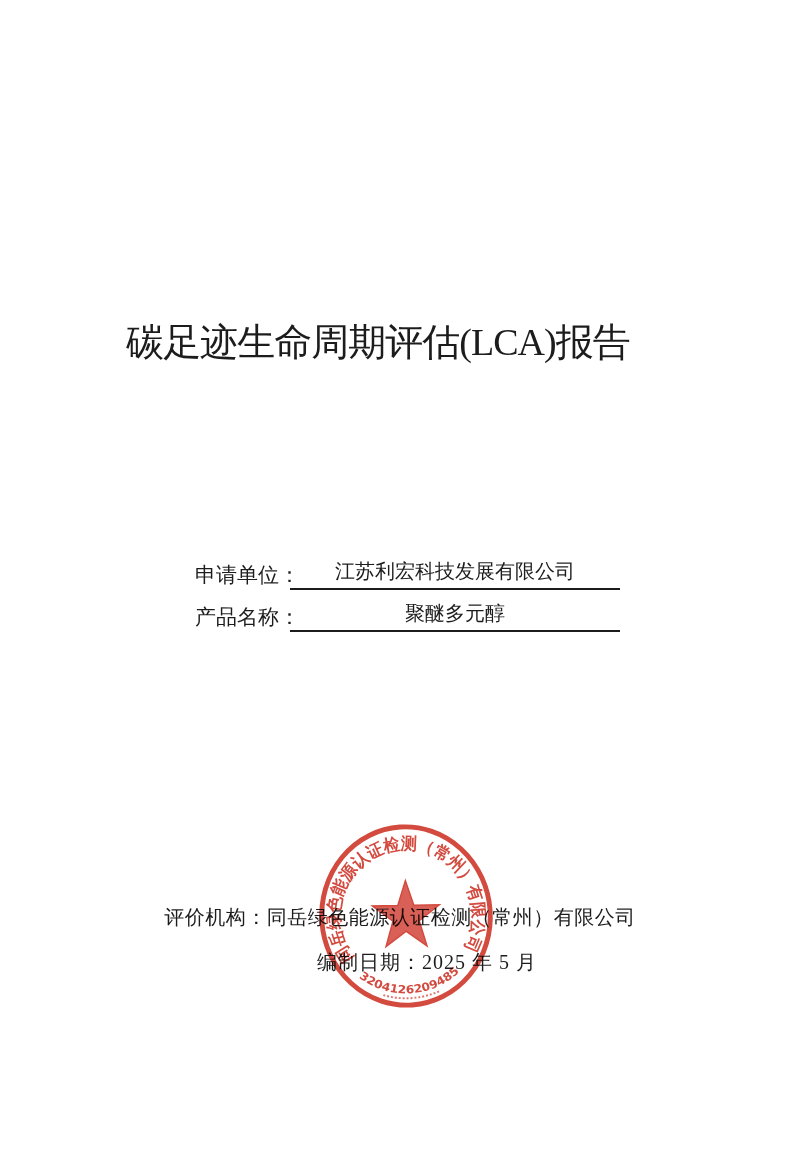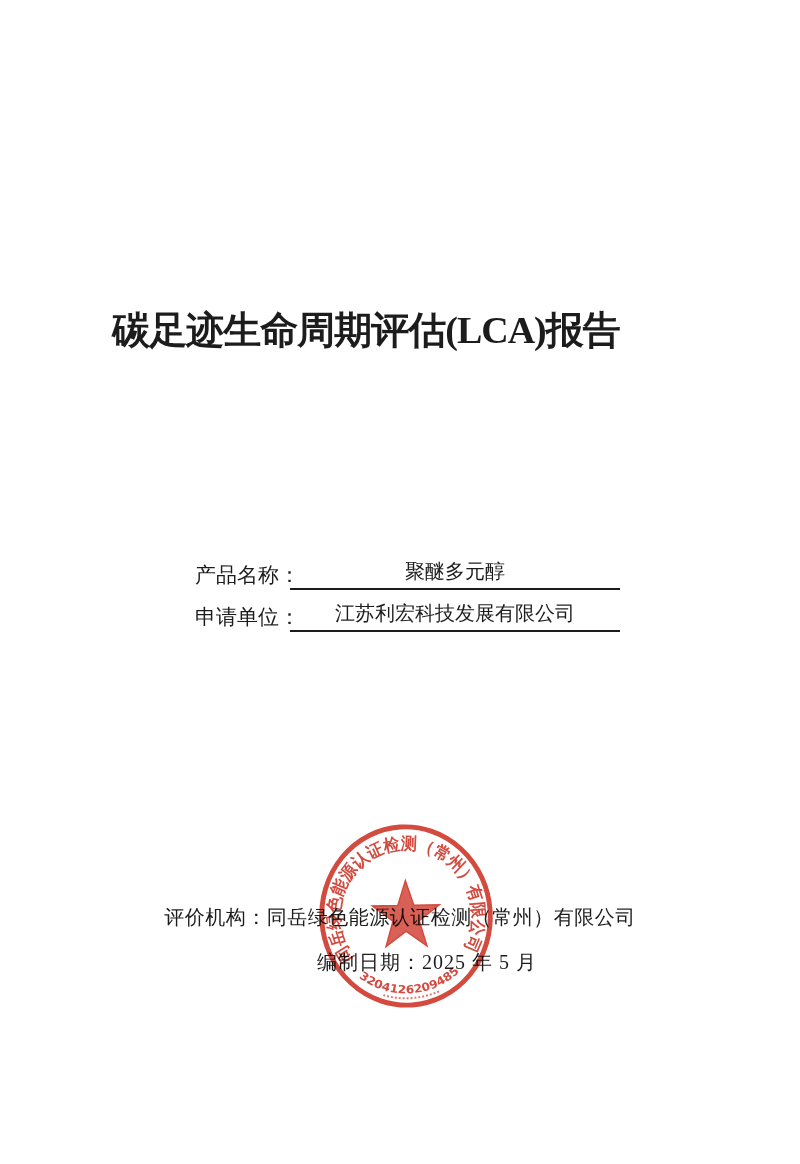--- a/index.html
+++ b/index.html
@@ -15,24 +15,24 @@
     color:var(--ink);
     position:relative;
     overflow:hidden;
   }
   .page{position:absolute;inset:0;}
 
   .title{
     position:absolute;
     top:301px;left:362px;
     transform:translateX(-50%);
-    margin:4px;
+    margin:16px;
     white-space:nowrap;
     font-size:38px;
-    font-weight:bold;
+    font-weight:normal;
     letter-spacing:-1px;
     color:var(--ink);
   }
 
   .fields{
     position:absolute;
     top:558px;left:195px;
   }
   .field-row{
     display:flex;
@@ -99,26 +99,26 @@
 </style>
 </head>
 <body>
 
 <div class="page">
 
   <h1 class="title">碳足迹生命周期评估(LCA)报告</h1>
 
   <div class="fields">
     <div class="field-row">
+      <span class="field-label">申请单位：</span>
+      <span class="field-value">江苏利宏科技发展有限公司</span>
+    </div>
+    <div class="field-row">
       <span class="field-label">产品名称：</span>
       <span class="field-value">聚醚多元醇</span>
-    </div>
-    <div class="field-row">
-      <span class="field-label">申请单位：</span>
-      <span class="field-value">江苏利宏科技发展有限公司</span>
     </div>
   </div>
 
   <div class="agency-line">评价机构：同岳绿色能源认证检测（常州）有限公司</div>
 
   <div class="date-line">编制日期：2025 年 5 月</div>
 
   <div class="seal">
     <svg viewBox="0 0 200 200" xmlns="http://www.w3.org/2000/svg">
       <defs>

